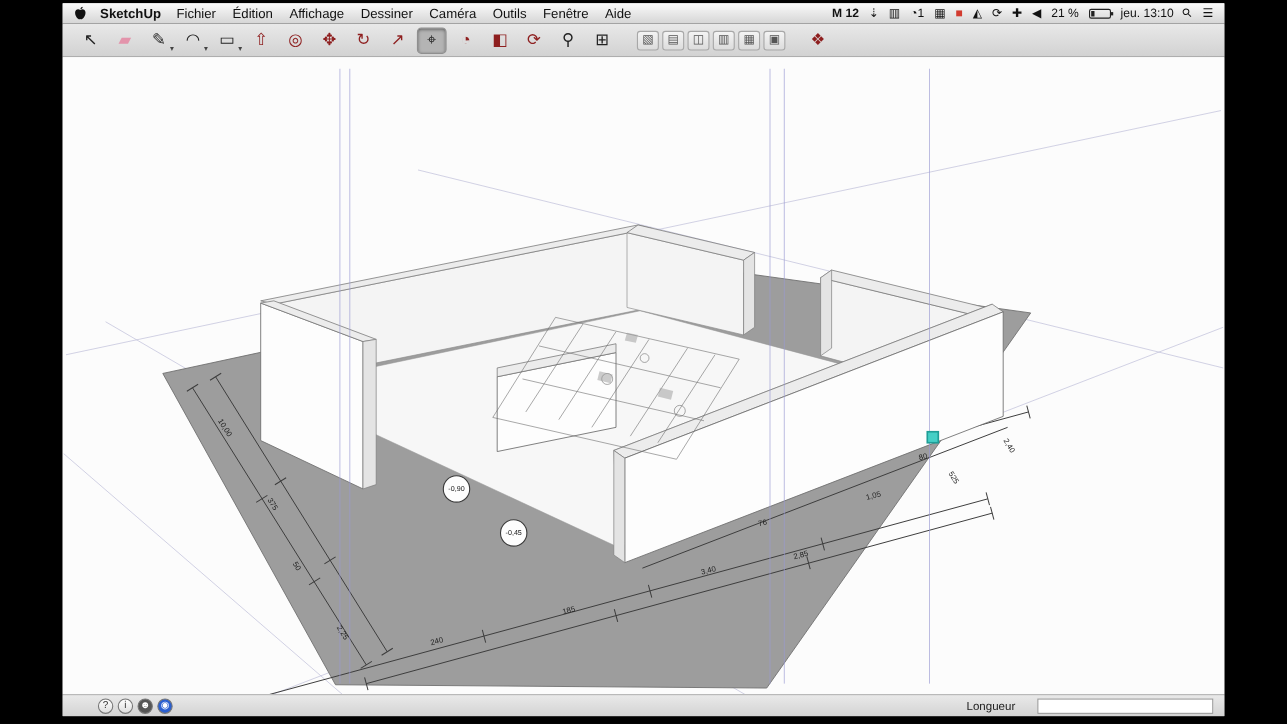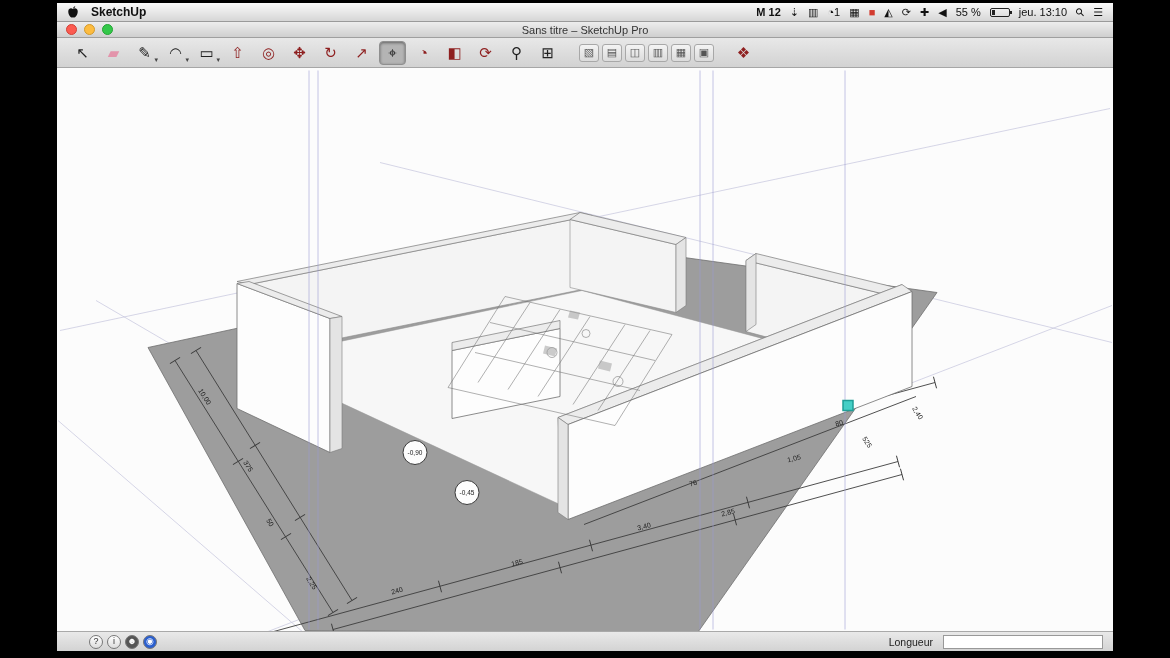--- a/index.html
+++ b/index.html
@@ -76,71 +76,73 @@
 
   
   .statusbar { height:20px; flex:0 0 20px; background:linear-gradient(#e9e9e9,#d3d3d3);
                border-top:1px solid #a9a9a9; display:flex; align-items:center;
                padding:0 10px; gap:8px; font-size:10.5px; color:#222; }
   .sb-icons { display:flex; gap:4px; margin-left:22px; }
   .sb-icon { width:14px; height:14px; border-radius:50%; border:1px solid #777;
              background:linear-gradient(#fff,#ddd); font-size:9px; line-height:1;
              display:flex; align-items:center; justify-content:center; color:#333; }
   .sb-msg { margin-left:4px; white-space:nowrap; }
-  .sb-right { margin-left:auto; display:flex; align-items:center; gap:10px;justify-content:flex-end; }
+  .sb-right { margin-left:auto; display:flex; align-items:center; gap:20px;justify-content:flex-end; }
   .sb-input { width:160px; height:14px; border:1px solid #999; background:#fff;
               font-size:10px; padding:0 3px; font-family:"Liberation Sans",sans-serif; }
 </style>
 </head>
 <body>
 
 <div class="frame">
   <div class="screen">
 
     <div class="menubar">
       <span class="apple">
         <svg width="12" height="13" viewBox="0 0 12 13">
           <path d="M6 3 C4 1.6 1.6 2.4 1.3 5 C1 8 3 11 4.6 11.4 C5.4 11.6 5.8 11.2 6 11.2 C6.2 11.2 6.6 11.6 7.4 11.4 C9 11 11 8 10.7 5 C10.4 2.4 8 1.6 6 3 Z M6.1 2.5 C6.1 1.3 7.1 0.3 8.2 0.2 C8.3 1.4 7.2 2.5 6.1 2.5 Z" fill="#111"></path>
         </svg>
       </span>
       <span class="app-name">SketchUp</span>
+      <span class="menus">
+          <span class="menu-item">Fichier</span>
+          <span class="menu-item">Édition</span>
+          <span class="menu-item">Affichage</span>
+          <span class="menu-item">Dessiner</span>
+          <span class="menu-item">Caméra</span>
+          <span class="menu-item">Outils</span>
+          <span class="menu-item">Fenêtre</span>
+          <span class="menu-item">Aide</span>
+        </span>
       <span class="mb-right">
         <span class="mb-badge">M 12</span>
         <span class="mb-icons">
             <span class="mb-icon">⇣</span>
             <span class="mb-icon">▥</span>
             <span class="mb-icon">◔1</span>
             <span class="mb-icon">▦</span>
             <span class="mb-icon" style="color: rgb(210, 59, 47);">■</span>
             <span class="mb-icon">◭</span>
             <span class="mb-icon">⟳</span>
             <span class="mb-icon">✚</span>
             <span class="mb-icon">◀</span>
           </span>
-        <span>55 %</span>
+        <span>21 %</span>
         <span class="battery">
           <span class="battery-fill"></span>
           <span class="battery-nub"></span>
         </span>
         <span class="mb-clock">jeu. 13:10</span>
         <span class="mb-icons">
             <span class="mb-icon" style="display: inline-block; transform: rotate(-45deg);">⚲</span>
             <span class="mb-icon">☰</span>
           </span>
       </span>
     </div>
 
-    <div class="titlebar">
-      <span class="lights">
-        <span class="light red"></span>
-        <span class="light yellow"></span>
-        <span class="light green"></span>
-      </span>
-      <span class="title">Sans titre – SketchUp Pro</span>
-    </div>
 
     <div class="toolbar">
       <div class="tools">
           <div class="tool dark">
             <span class="glyph">↖</span>
           </div>
           <div class="tool pink">
             <span class="glyph">▰</span>
           </div>
           <div class="tool dark">

